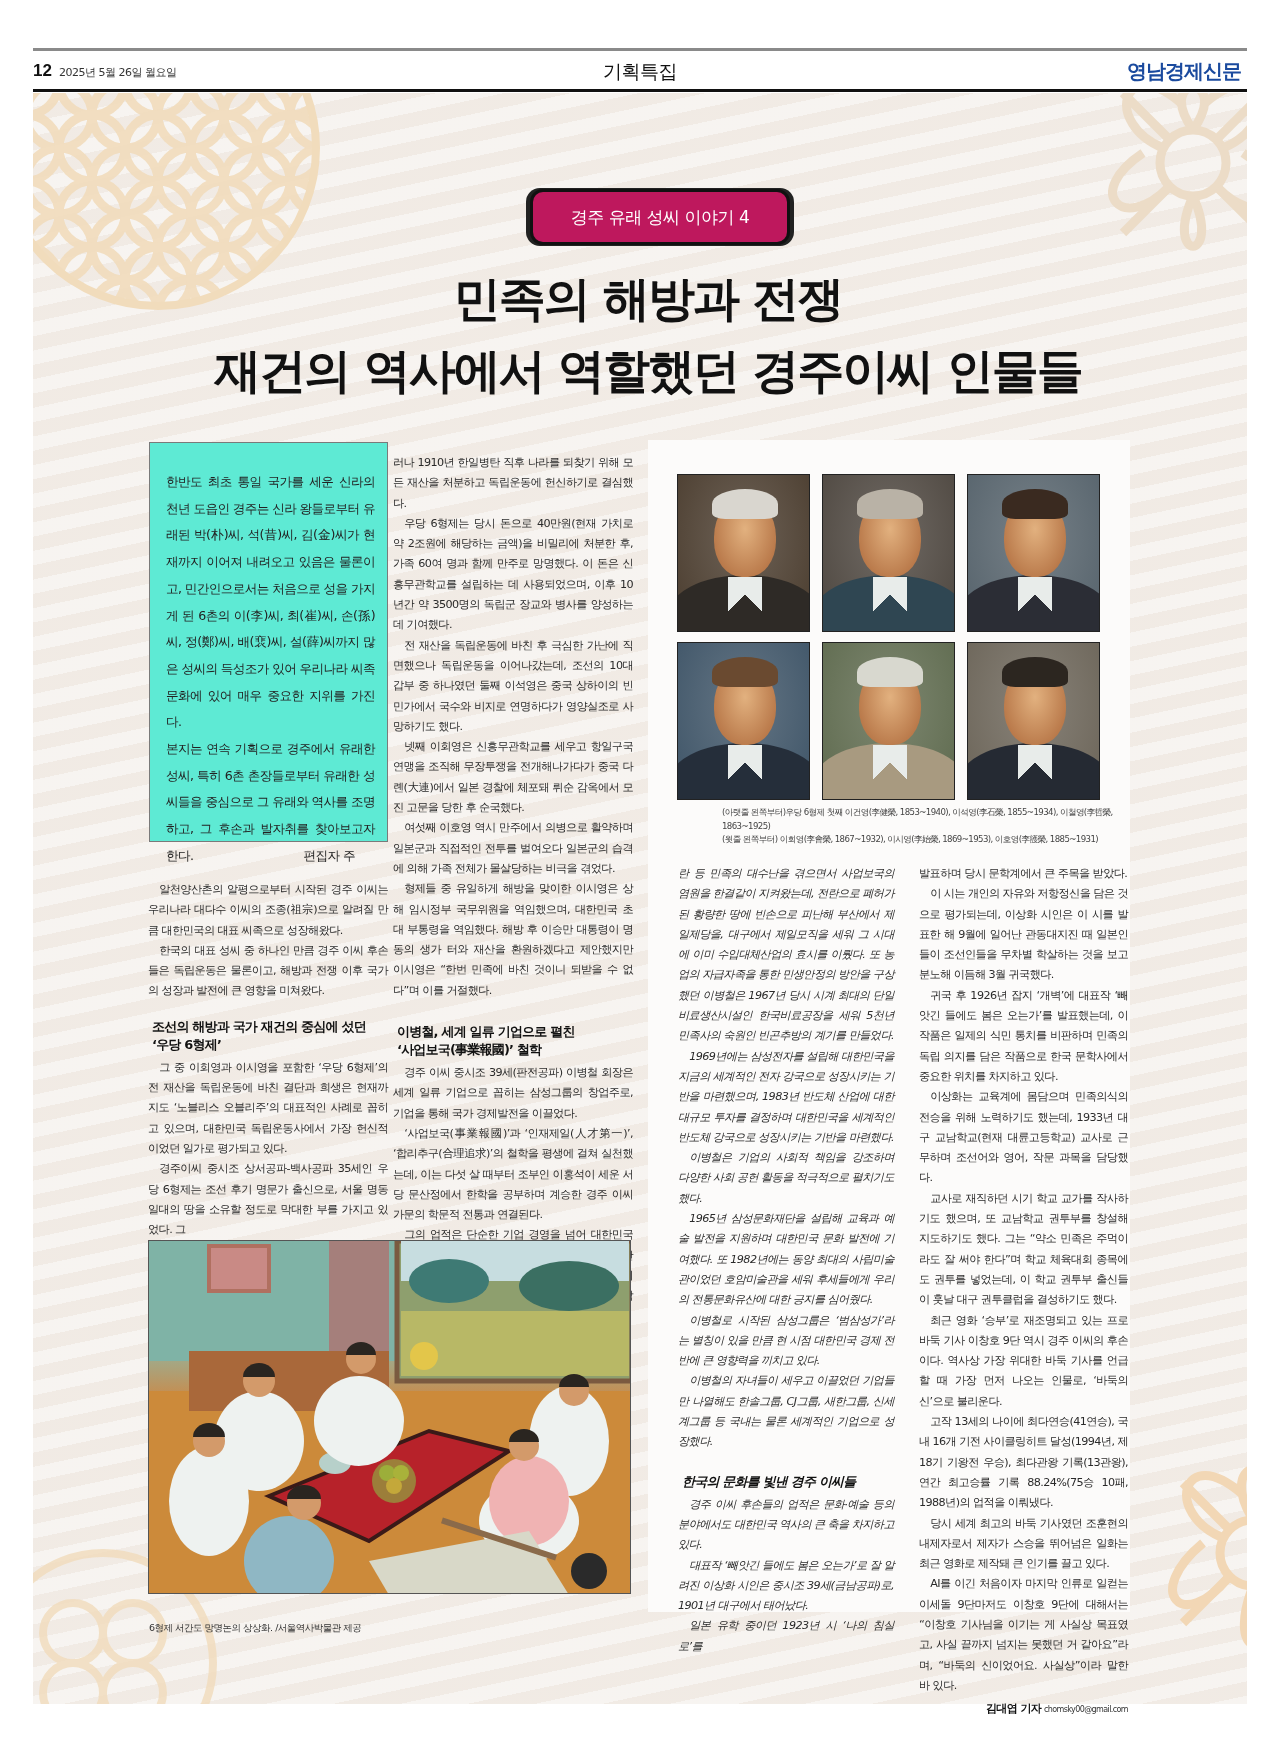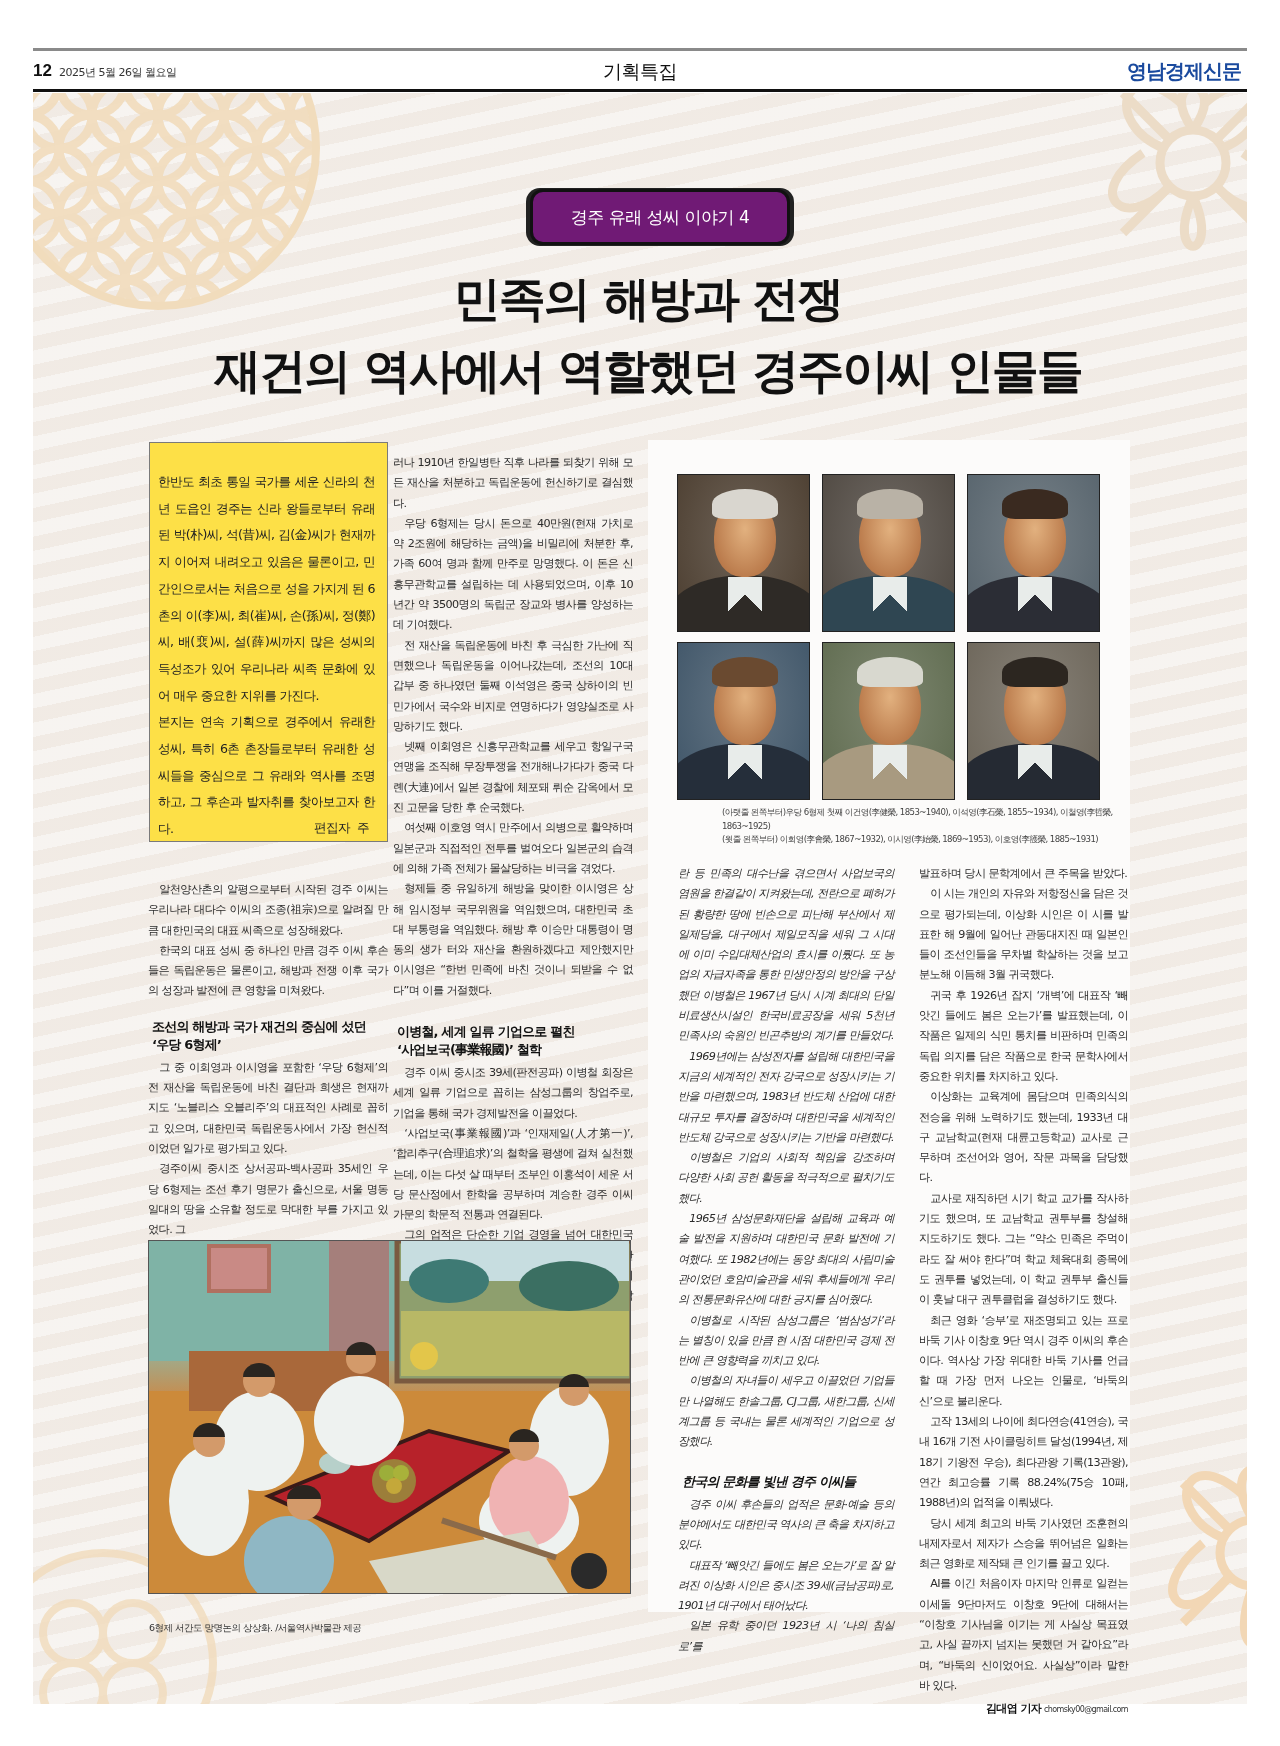--- a/index.html
+++ b/index.html
@@ -14,32 +14,32 @@
   .mh-brand { position: absolute; right: 6px; top: 7px; font-size: 20px; font-weight: bold; color: #1a4a9e; letter-spacing: -1px; }
 
   
   .paper { position: absolute; left: 33px; top: 93px; width: 1214px; height: 1611px;
     background:
       repeating-linear-gradient(168deg, rgba(255,255,255,0.35) 0 14px, rgba(235,225,215,0.25) 14px 28px),
       #f3eee9; overflow: hidden; }
   .deco { position: absolute; pointer-events: none; }
 
   
-  .kicker { position: absolute; left: 533px; top: 192px; width: 254px; height: 50px; background: #701a75; border-radius: 10px;
+  .kicker { position: absolute; left: 533px; top: 192px; width: 254px; height: 50px; background: #be185d; border-radius: 10px;
     box-shadow: 0 0 0 3px #111, 3px 0 0 4px #222, -3px 0 0 4px #222;
     display: flex; align-items: center; justify-content: center; color: #fff; font-size: 17px; letter-spacing: -0.5px; }
 
   .headline { position: absolute; left: 8px; width: 1280px; text-align: center; font-family: "DejaVu Serif", "Liberation Serif", serif; font-weight: bold; color: #111; letter-spacing: -2px; }
   .hl1 { top: 268px; font-size: 47px; }
   .hl2 { top: 340px; font-size: 47px; }
 
   
-  .editor-box { position: absolute; left: 149px; top: 442px; width: 239px; height: 400px; border: 1px solid #7a7a7a; background: #fde047; padding: 26px 12px 0 8px; }
+  .editor-box { position: absolute; left: 149px; top: 442px; width: 239px; height: 400px; border: 1px solid #7a7a7a; background: #5eead4; padding: 26px 12px 0 16px; }
   .editor-box p { font-size: 12.6px; line-height: 26.7px; color: #222; letter-spacing: -0.6px; text-align: justify; }
-  .editor-sign { display: inline-block; float: right; margin-right: 6px; font-family: Liberation Mono, monospace; }
+  .editor-sign { display: inline-block; float: right; margin-right: 20px; }
 
   
   .col { position: absolute; font-size: 11.2px; line-height: 20.3px; color: #2a2a2a; letter-spacing: -0.6px; text-align: justify; }
   .col p { text-indent: 1em; }
   .col p.noindent { text-indent: 0; }
   .col h3 { font-size: 13px; font-weight: bold; color: #111; line-height: 18px; letter-spacing: -0.8px; margin: 16px 0 4px 4px; text-indent: 0; }
 
   .col-a { left: 148px; top: 880px; width: 240px; }
   .col-b { left: 393px; top: 453px; width: 240px; }
 

